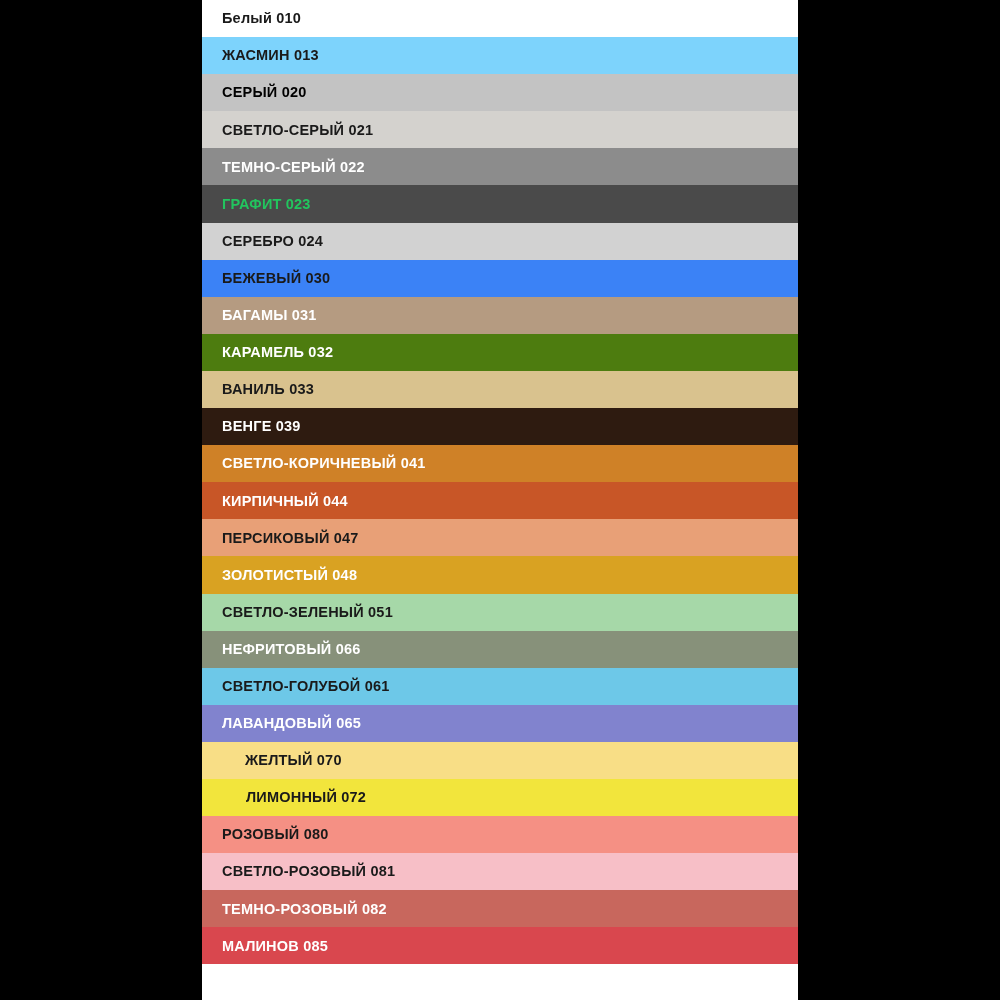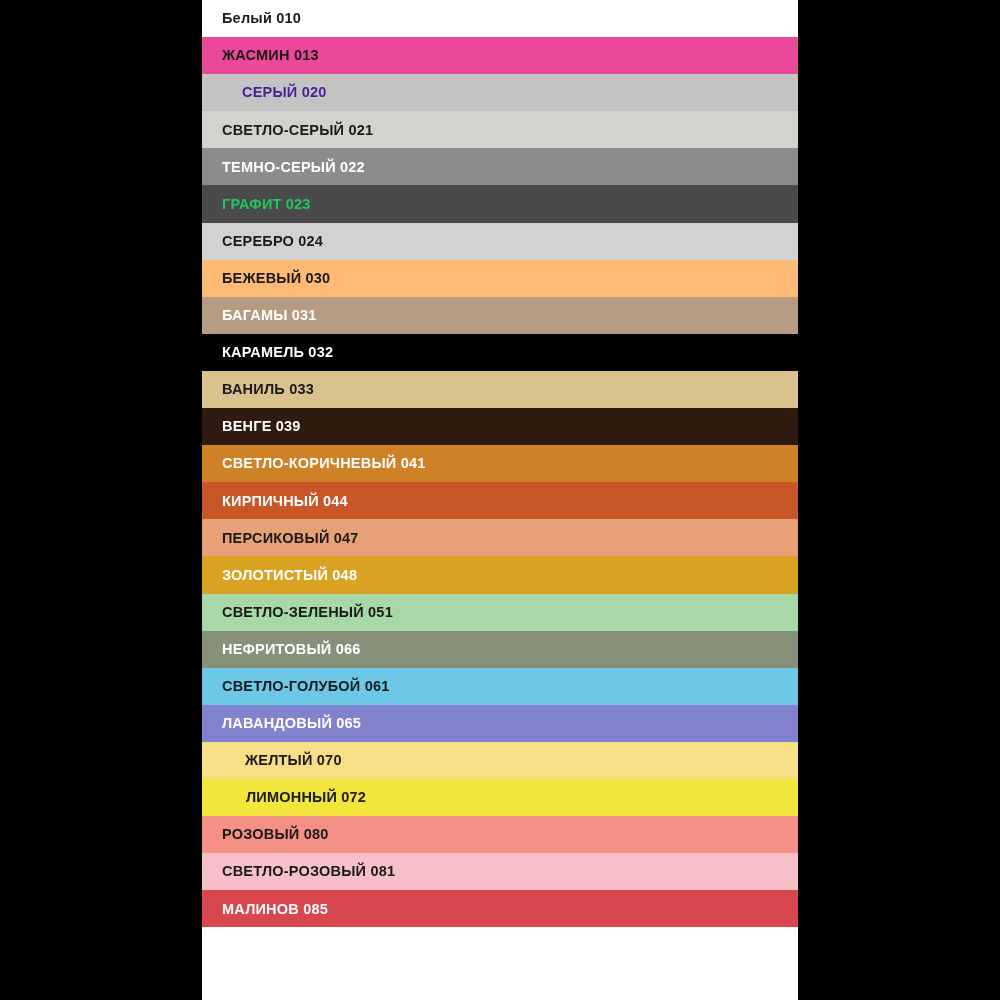--- a/index.html
+++ b/index.html
@@ -39,45 +39,45 @@
     white-space: nowrap;
   }
 </style>
 </head>
 <body>
 
 <div id="palette" style="background: rgb(255, 255, 255);">
     <div class="swatch" style="background: rgb(255, 255, 255);">
       <span class="swatch-label" style="color: rgb(26, 26, 26);">Белый 010</span>
     </div>
-    <div class="swatch" style="background: #ec4899;">
+    <div class="swatch" style="background: #7dd3fc;">
       <span class="swatch-label" style="color: rgb(26, 26, 26);">ЖАСМИН 013</span>
     </div>
     <div class="swatch" style="background: rgb(195, 195, 195);">
-      <span class="swatch-label" style="color: #4c1d95; margin-left: 20px;">СЕРЫЙ 020</span>
+      <span class="swatch-label" style="color: #000000;">СЕРЫЙ 020</span>
     </div>
     <div class="swatch" style="background: rgb(212, 210, 206);">
       <span class="swatch-label" style="color: rgb(26, 26, 26);">СВЕТЛО-СЕРЫЙ 021</span>
     </div>
     <div class="swatch" style="background: rgb(140, 140, 140);">
       <span class="swatch-label" style="color: rgb(255, 255, 255);">ТЕМНО-СЕРЫЙ 022</span>
     </div>
     <div class="swatch" style="background: rgb(74, 74, 74);">
       <span class="swatch-label" style="color: #22c55e;">ГРАФИТ 023</span>
     </div>
     <div class="swatch" style="background: rgb(210, 210, 210);">
       <span class="swatch-label" style="color: rgb(26, 26, 26);">СЕРЕБРО 024</span>
     </div>
-    <div class="swatch" style="background: #fdba74;">
+    <div class="swatch" style="background: #3b82f6;">
       <span class="swatch-label" style="color: rgb(26, 26, 26);">БЕЖЕВЫЙ 030</span>
     </div>
     <div class="swatch" style="background: rgb(181, 155, 129);">
       <span class="swatch-label" style="color: rgb(255, 255, 255);">БАГАМЫ 031</span>
     </div>
-    <div class="swatch" style="background: #000000;">
+    <div class="swatch" style="background: #4d7c0f;">
       <span class="swatch-label" style="color: rgb(255, 255, 255);">КАРАМЕЛЬ 032</span>
     </div>
     <div class="swatch" style="background: rgb(217, 194, 142);">
       <span class="swatch-label" style="color: rgb(26, 26, 26);">ВАНИЛЬ 033</span>
     </div>
     <div class="swatch" style="background: rgb(46, 27, 16);">
       <span class="swatch-label" style="color: rgb(255, 255, 255);">ВЕНГЕ 039</span>
     </div>
     <div class="swatch" style="background: rgb(207, 129, 39);">
       <span class="swatch-label" style="color: rgb(255, 255, 255);">СВЕТЛО-КОРИЧНЕВЫЙ 041</span>
@@ -108,16 +108,19 @@
     </div>
     <div class="swatch" style="background: rgb(242, 229, 60); padding-left: 44px;">
       <span class="swatch-label" style="color: rgb(26, 26, 26);">ЛИМОННЫЙ 072</span>
     </div>
     <div class="swatch" style="background: rgb(245, 144, 132);">
       <span class="swatch-label" style="color: rgb(26, 26, 26);">РОЗОВЫЙ 080</span>
     </div>
     <div class="swatch" style="background: rgb(247, 191, 199);">
       <span class="swatch-label" style="color: rgb(26, 26, 26);">СВЕТЛО-РОЗОВЫЙ  081</span>
     </div>
+    <div class="swatch" style="background: rgb(200, 103, 93);">
+      <span class="swatch-label" style="color: rgb(255, 255, 255);">ТЕМНО-РОЗОВЫЙ 082</span>
+    </div>
     <div class="swatch" style="background: rgb(217, 71, 78);">
       <span class="swatch-label" style="color: rgb(255, 255, 255);">МАЛИНОВ 085</span>
     </div>
   </div>
 
 </body></html>

